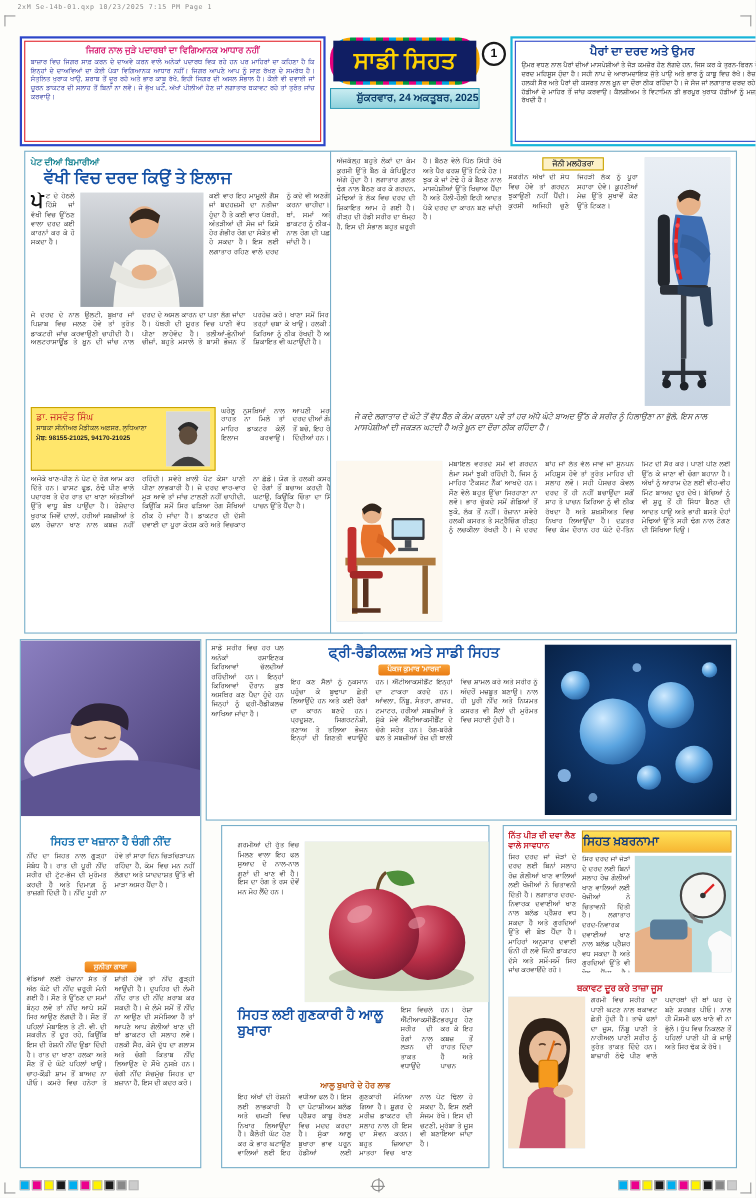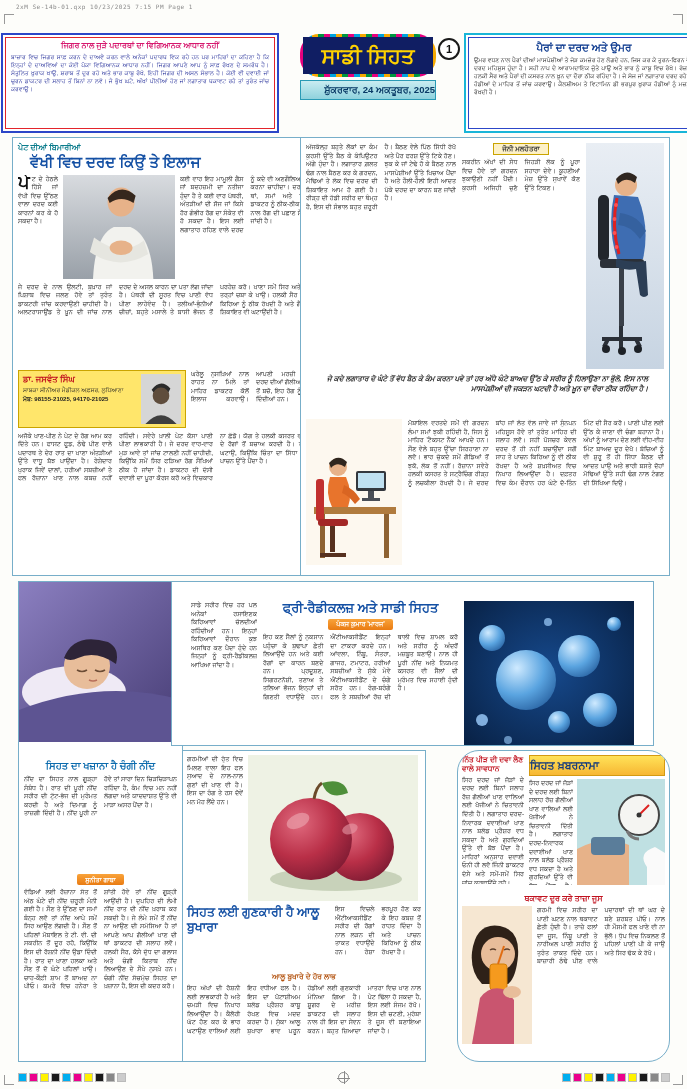--- a/index.html
+++ b/index.html
@@ -10,67 +10,67 @@
   
   .printline { position:absolute; left:16px; top:3px; font:6px "DejaVu Sans Mono", monospace; color:#8a8a8a; letter-spacing:.5px; }
   .crop { position:absolute; width:10px; height:10px; }
   .crop.tl { left:4px; top:14px; border-left:1px solid #999; border-top:1px solid #999; }
   .crop.tr { right:4px; top:14px; border-right:1px solid #999; border-top:1px solid #999; }
   .crop.bl { left:4px; bottom:4px; border-left:1px solid #999; border-bottom:1px solid #999; }
   .crop.br { right:4px; bottom:4px; border-right:1px solid #999; border-bottom:1px solid #999; }
 
   
   .adv { position:absolute; top:33px; height:100px; border:2px solid #2c46c8; padding:2px; background:#fff; }
-  .adv.left { left:1px; width:278px; }
+  .adv.left { left:18px; width:278px; }
   .adv.right { left:464px; width:240px; border-color:#18b5d8; }
   .adv-inner { height:100%; border:1.5px solid #e3242b; padding:3px 5px; overflow:hidden; }
   .adv.right .adv-inner { border-color:#2c46c8; }
   .adv h3 { font-size:8px; text-align:center; color:#d6186e; margin-bottom:2px; line-height:1.2; }
   .adv.right h3 { font-size:10.5px; color:#0d3a8f; }
   .adv p { font-size:6px; line-height:1.34; text-align:justify; color:#26309a; }
   .adv.right p { color:#222; }
 
   .center-stack { position:absolute; left:300px; top:31px; width:136px; }
   .masthead-title { font-size:22px; font-weight:bold; color:#1c3fae; text-align:center; line-height:1.1; }
   .banner-wrap { margin-top:3px; padding:3px; background:repeating-linear-gradient(90deg,#e6007e 0 6px,#00a3dd 6px 12px,#f5a800 12px 18px,#00963f 18px 24px);border-radius:19px; }
   .banner-core { background:#101e63; color:#ffd200; font-weight:bold; font-size:21px; text-align:center; padding:8px 2px; line-height:1; }
   .datebar { margin-top:3px; background:linear-gradient(#c9ecf1,#8fd2dd); border:1px solid #2a9ab5; color:#093a66; font-weight:bold; font-size:9.5px; text-align:right; padding:3px 0; }
   .page-circle { position:absolute; left:438px; top:38px; width:22px; height:22px; border:2px solid #1a1a1a; border-radius:50%; display:flex; align-items:center; justify-content:center; font-size:11px; font-weight:bold; color:#111; background:#fff; }
 
   
   .panel { position:absolute; border:1px solid #77aec9; background:#fff; overflow:hidden; padding:5px; }
-  .panel.pain     { left:12px;  top:137px; width:308px; height:439px; }
+  .panel.pain     { left:22px;  top:137px; width:308px; height:439px; }
   .panel.posture  { left:300px; top:137px; width:370px; height:439px; }
   .panel.sleep    { left:18px;  top:581px; width:165px; height:481px; padding:0; }
-  .panel.radicals { left:171px; top:581px; width:483px; height:165px; padding:19px; }
-  .panel.plum     { left:182px; top:750px; width:244px; height:312px; padding:4px; }
-  .panel.news     { left:457px; top:750px; width:213px; height:312px; padding:4px;border-radius:22px; }
+  .panel.radicals { left:187px; top:581px; width:483px; height:165px; padding:4px; }
+  .panel.plum     { left:201px; top:750px; width:244px; height:312px; padding:14px; }
+  .panel.news     { left:457px; top:750px; width:213px; height:312px; padding:4px; }
 
   .bt { font-size:6.3px; line-height:1.36; text-align:justify; color:#161616; column-gap:7px; overflow:hidden; }
   .drop::first-letter { font-size:18px; font-weight:bold; float:left; line-height:15px; padding-right:2px; color:#111; }
 
   
   .kicker { font-size:8px; font-weight:bold; color:#0b7c8c; }
   .pain h2 { font-size:15px; color:#1450a4; line-height:1.1; margin:1px 12px 4px; }
   .pain .row1 { display:grid; grid-template-columns:40px 112px 1fr; gap:5px; height:104px; }
   .pain .row1 .bt { height:104px; }
   .pain .b1 { column-count:3; height:84px; margin-top:4px; }
   .pain .row2 { display:grid; grid-template-columns:168px 1fr; gap:5px; height:58px; margin-top:3px; }
   .authorbox { background:#ffe66b; border:1px solid #caa400; display:grid; grid-template-columns:1fr 40px; gap:3px; padding:3px 4px; }
-  .authorbox .a-name { color:#c1121f; font-weight:bold; font-size:8.5px; }
+  .authorbox .a-name { color:#c1121f; font-weight:normal; font-size:8.5px; }
   .authorbox .a-line { font-size:6px; color:#222; margin-top:2px; line-height:1.3; }
   .pain .b3 { column-count:3; height:148px; margin-top:4px; }
 
   
   .posture .top { display:grid; grid-template-columns:150px 1fr 78px; gap:6px; height:226px; }
   .posture .top .colL { column-count:2; height:226px; }
   .posture h2 { font-size:13.5px; color:#1450a4; text-align:center; line-height:1.18; margin-bottom:3px; }
   .tagbox { display:block; margin:0 auto 3px; width:max-content; max-width:100%; background:#fdf1c7; border:1px solid #caa400; font-size:7px; font-weight:bold; color:#333; padding:1px 8px; }
   .posture .midb { column-count:2; height:142px; }
-  .quoteblk { font-size:7.2px; font-style:italic; text-align:right; color:#222; line-height:1.45; padding:5px 16px; height:50px; overflow:hidden;font-weight:bold; }
+  .quoteblk { font-size:7.2px; font-style:italic; text-align:left; color:#222; line-height:1.45; padding:5px 16px; height:50px; overflow:hidden; }
   .posture .bottom { display:grid; grid-template-columns:96px 1fr; gap:6px; height:146px; }
   .posture .bottom .bt { column-count:3; height:146px; }
 
   
   .sleep .inner { padding:16px 5px; }
   .sleep h2 { font-size:10px; color:#0d6cae; text-align:center; line-height:1.2; margin:2px 0 3px; }
   .sleep .b1 { column-count:2; height:96px; }
   .chip { display:block; width:max-content; margin:3px auto; background:linear-gradient(#f9a33a,#e97b12); color:#fff; font-size:6.5px; font-weight:bold; padding:1.5px 8px; border-radius:2px; }
   .sleep .b2 { column-count:2; height:168px; }
 

